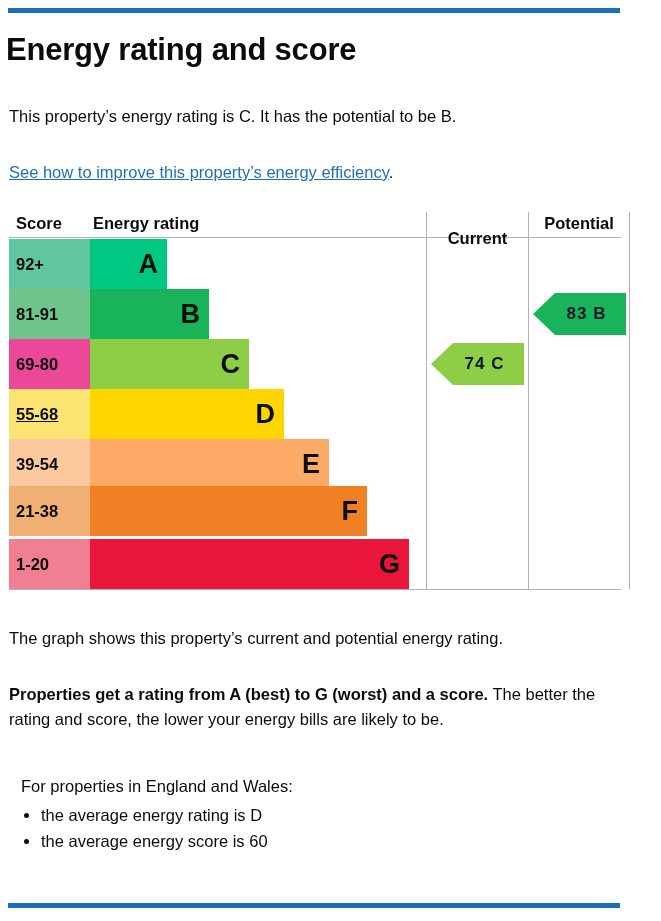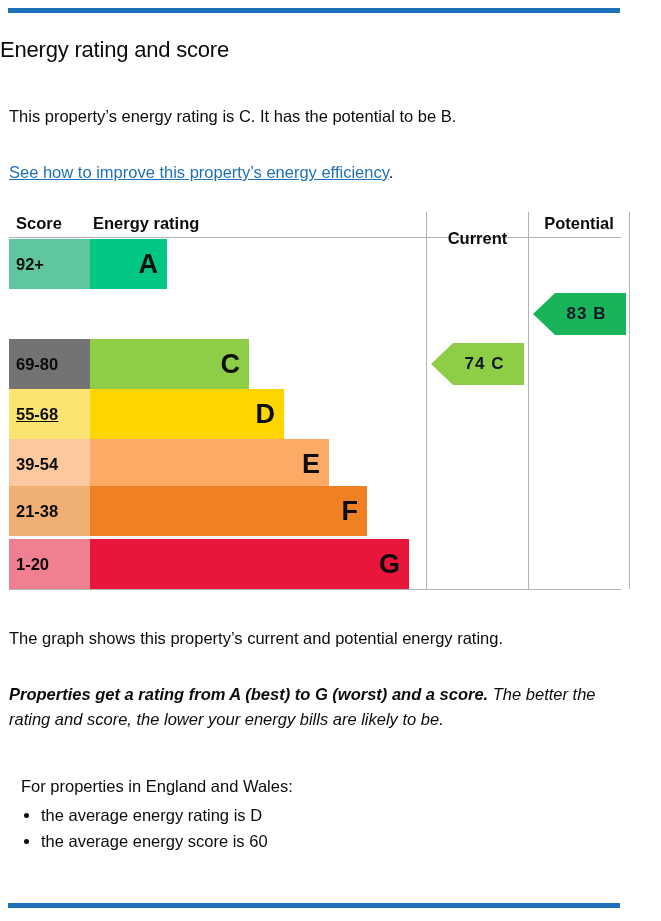--- a/index.html
+++ b/index.html
@@ -29,23 +29,23 @@
     width: 612px;
     height: 5px;
     background: #1d70b8;
   }
   .rule-top    { top: 8px; }
   .rule-bottom { top: 903px; }
 
   
   .h1 {
     position: absolute;
-    left: 0; top: 31px;
-    font-size: 22px;
-    font-weight: normal;
+    left: 6px; top: 31px;
+    font-size: 31px;
+    font-weight: bold;
     letter-spacing: -0.2px;
     line-height: 38px;
     margin: 0;
   }
   .intro {
     position: absolute;
     left: 9px; top: 104px;
     font-size: 16.5px;
     line-height: 24px;
     margin: 0;
@@ -163,21 +163,20 @@
     line-height: 24px;
     margin: 0;
   }
   .p-ratings {
     position: absolute;
     left: 9px; top: 682px;
     width: 616px;
     font-size: 16.5px;
     line-height: 25px;
     margin: 0;
-    font-style: italic;
   }
   .p-ratings b { font-weight: bold; }
   .p-region {
     position: absolute;
     left: 9px; top: 762px;
     font-size: 16.5px;
     line-height: 24px;
     margin: 12px;
   }
   .bullets {
@@ -216,22 +215,26 @@
     </div>
 
     <div class="epc-body" id="epc-body">
       <div class="vline vline-b v1"></div>
       <div class="vline vline-b v2"></div>
       <div class="vline vline-b v3"></div>
     <div class="band" style="top: 1px; width: 417px; padding-left: 12px;">
           <div class="band-score" style="background: rgb(95, 198, 160);">92+</div>
           <div class="band-bar" style="background: rgb(0, 199, 129); width: 77px;">A</div>
         </div>
+        <div class="band" style="top: 51px; width: 417px;">
+          <div class="band-score" style="background: rgb(110, 196, 138);">81-91</div>
+          <div class="band-bar" style="background: rgb(25, 180, 89); width: 119px;">B</div>
+        </div>
         <div class="band" style="top: 101px; width: 417px;">
-          <div class="band-score" style="background: #737373;">69-80</div>
+          <div class="band-score" style="background: #ec4899;">69-80</div>
           <div class="band-bar" style="background: rgb(141, 206, 70); width: 159px;">C</div>
         </div>
         <div class="band" style="top: 151px; width: 417px;">
           <div class="band-score" style="background: rgb(251, 228, 113); text-decoration: underline;">55-68</div>
           <div class="band-bar" style="background: rgb(255, 213, 0); width: 194px;">D</div>
         </div>
         <div class="band" style="top: 201px; width: 417px;">
           <div class="band-score" style="background: rgb(252, 200, 157);">39-54</div>
           <div class="band-bar" style="background: rgb(252, 170, 101); width: 239px;">E</div>
         </div>

